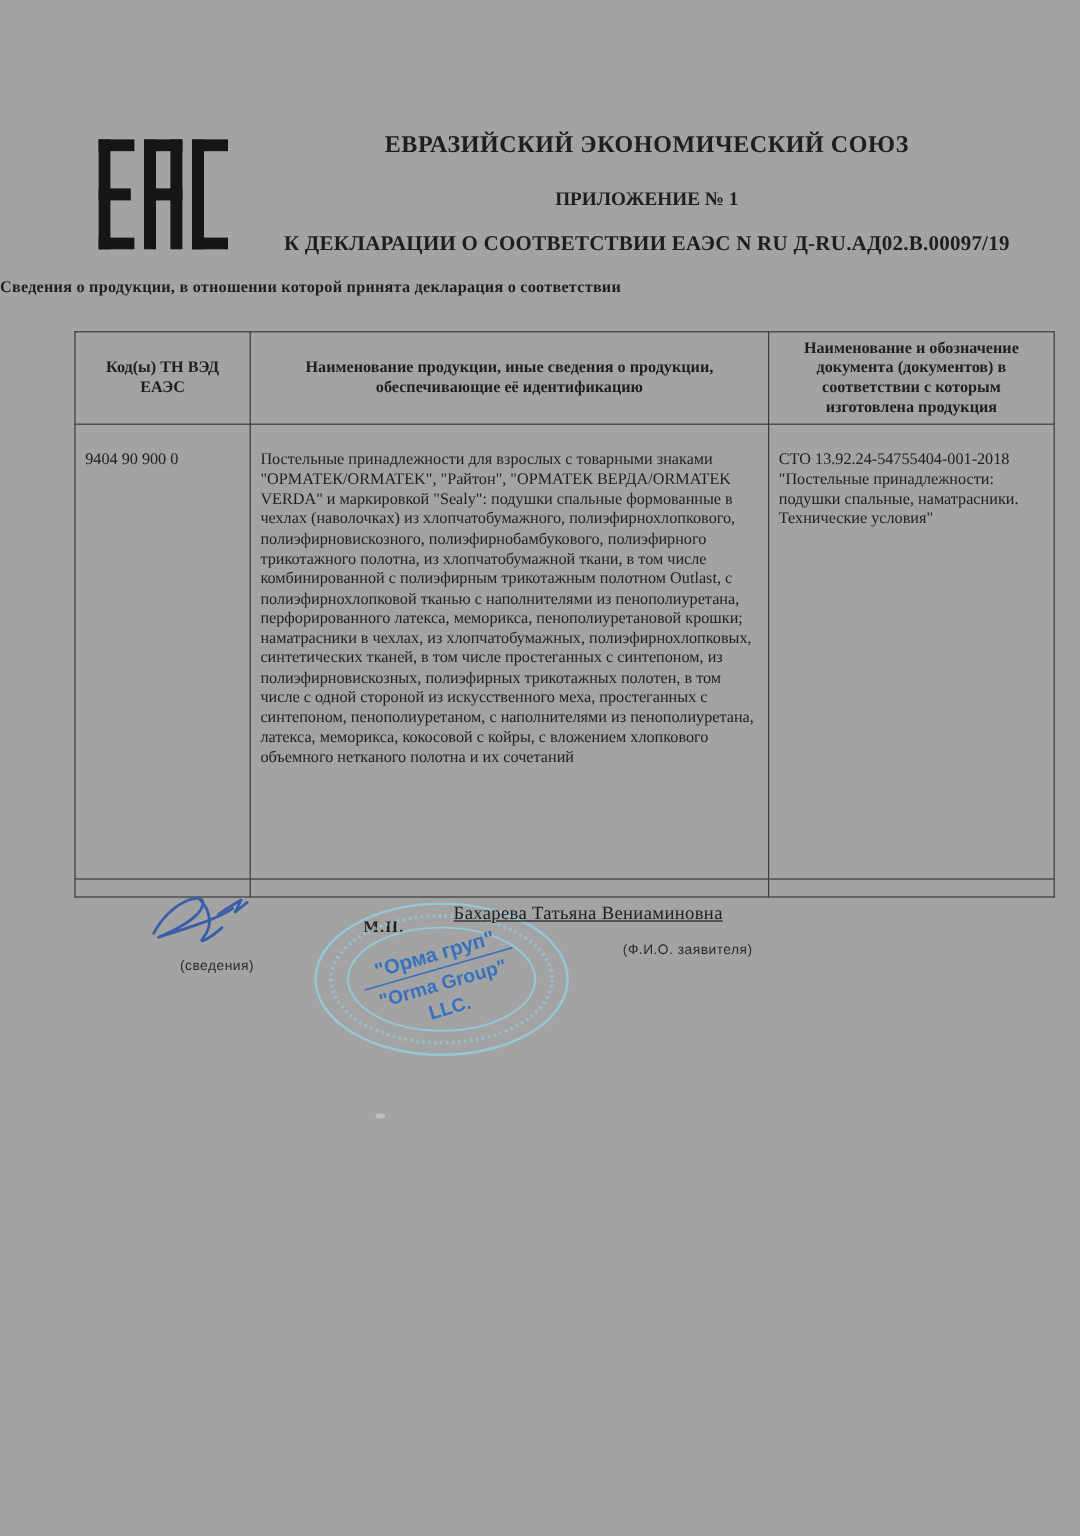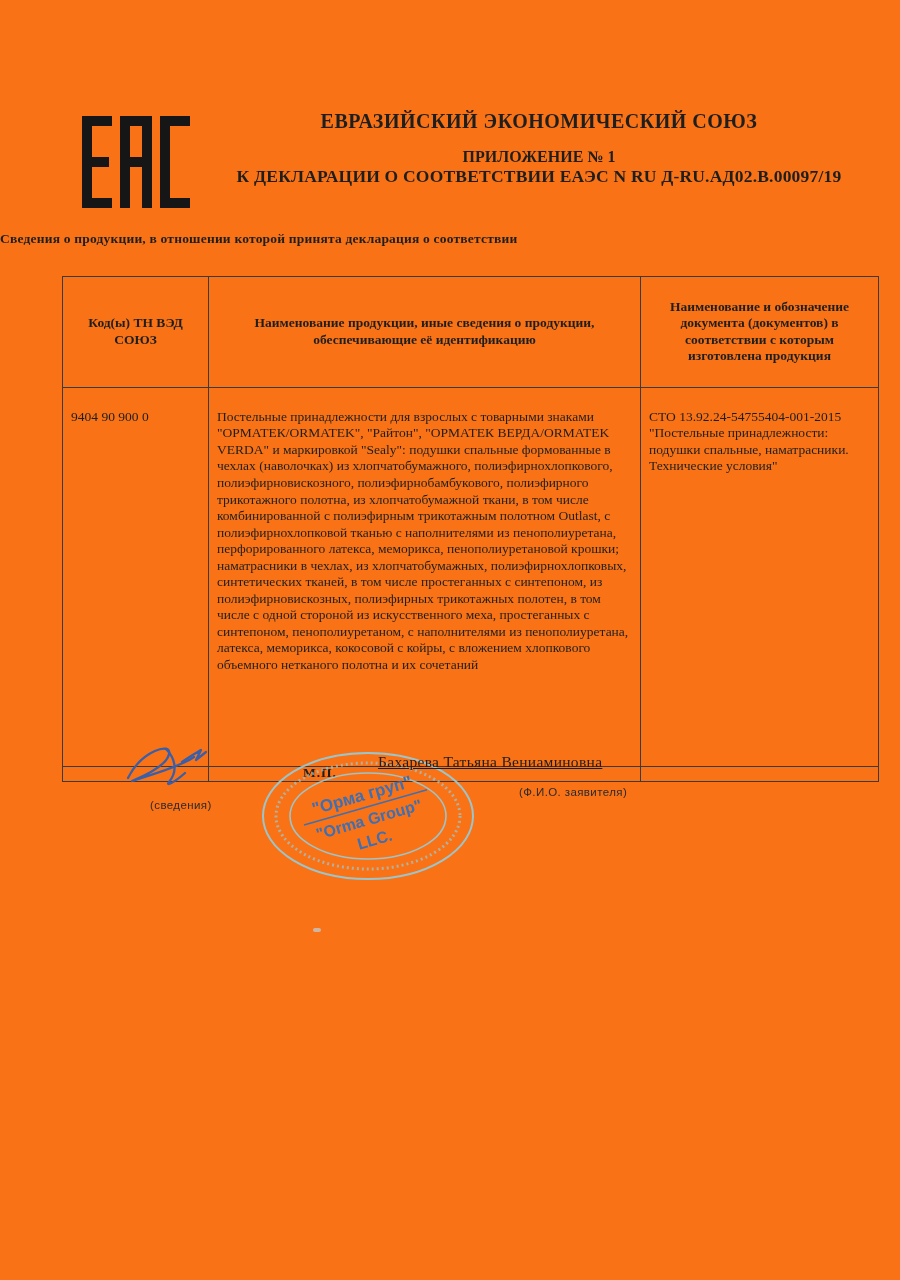--- a/index.html
+++ b/index.html
@@ -8,44 +8,44 @@
     --stamp-ring:#93ccdc;
     --stamp-text:#2e6fc0;
     --sig:#3a5fa8;
     --logo:#161616;
   }
   html,body{margin:0;padding:0;}
   body{
     width:900px;height:1280px;background:#ffffff;
     font-family:"Liberation Serif", serif;color:var(--ink);
   }
-  .page{position:relative;width:900px;height:1280px;background:#f97316;overflow:hidden;}
+  .page{position:relative;width:900px;height:1280px;background:#a3a3a3;overflow:hidden;}
 
   
   .header-row{position:absolute;top:110px;left:82px;right:20px;display:flex;}
   .eac-logo{flex:0 0 110px;width:110px;height:92px;margin-top:6px;}
   .titles{flex:1;text-align:center;padding-left:6px;}
   .title-main{font-size:20px;font-weight:bold;letter-spacing:.5px;}
-  .title-appendix{font-size:16px;font-weight:bold;margin-top:15px;}
-  .title-decl{font-size:17.5px;font-weight:bold;margin-top:0;letter-spacing:.2px;}
+  .title-appendix{font-size:16px;font-weight:bold;margin-top:25px;}
+  .title-decl{font-size:17.5px;font-weight:bold;margin-top:16px;letter-spacing:.2px;}
 
   .section-title{
     position:absolute;top:231px;left:0;width:100%;
     font-size:13.5px;font-weight:bold;letter-spacing:.2px;
   }
 
   
   table.products{
     position:absolute;top:276px;left:62px;width:816px;
     border-collapse:collapse;table-layout:fixed;
   }
   .products th,.products td{border:1.6px solid var(--border);}
   .products th{
     font-size:13.5px;font-weight:bold;text-align:center;vertical-align:middle;
-    padding:22px 6px;height:58px;line-height:1.22;
+    padding:5px 6px;height:58px;line-height:1.22;
   }
   .products td{
     font-size:13.5px;vertical-align:top;padding:21px 8px 5px 8px;line-height:1.225;
   }
   .col-code{width:146px;}
   .col-desc{width:432px;}
   .col-doc{width:238px;}
   .row-main td{height:352px;}
   .row-empty td{height:14px;padding:0;}
   .desc-cell{white-space:pre-line;margin-left:24px;}
@@ -95,31 +95,31 @@
   <div class="section-title">Сведения о продукции, в отношении которой принята декларация о соответствии</div>
 
   <table class="products">
     <colgroup>
       <col class="col-code">
         <col class="col-desc">
         <col class="col-doc">
     </colgroup>
     <thead>
       <tr>
-        <th>Код(ы) ТН ВЭД СОЮЗ</th>
+        <th>Код(ы) ТН ВЭД ЕАЭС</th>
         <th>Наименование продукции, иные сведения о продукции, обеспечивающие её идентификацию</th>
         <th>Наименование и обозначение документа (документов) в соответствии с которым изготовлена продукция</th>
       </tr>
     </thead>
     <tbody>
       <tr class="row-main">
         <td>9404 90 900 0</td>
         <td class="desc-cell">Постельные принадлежности для взрослых с товарными знаками "ОРМАТЕК/ORMATEK", "Райтон", "ОРМАТЕК ВЕРДА/ORMATEK VERDA" и маркировкой "Sealy": подушки спальные формованные в чехлах (наволочках) из хлопчатобумажного, полиэфирнохлопкового, полиэфирновискозного, полиэфирнобамбукового, полиэфирного трикотажного полотна, из хлопчатобумажной ткани, в том числе комбинированной с полиэфирным трикотажным полотном Outlast, с полиэфирнохлопковой тканью с наполнителями из пенополиуретана, перфорированного латекса, меморикса, пенополиуретановой крошки;
 наматрасники в чехлах, из хлопчатобумажных, полиэфирнохлопковых, синтетических тканей, в том числе простеганных с синтепоном, из полиэфирновискозных, полиэфирных трикотажных полотен, в том числе с одной стороной из искусственного меха, простеганных с синтепоном, пенополиуретаном, с наполнителями из пенополиуретана, латекса, меморикса, кокосовой с койры, с вложением хлопкового объемного нетканого полотна и их сочетаний</td>
-        <td>СТО 13.92.24-54755404-001-2015 "Постельные принадлежности: подушки спальные, наматрасники. Технические условия"</td>
+        <td>СТО 13.92.24-54755404-001-2018 "Постельные принадлежности: подушки спальные, наматрасники. Технические условия"</td>
       </tr>
       <tr class="row-empty">
         <td></td>
         <td></td>
         <td></td>
       </tr>
     </tbody>
   </table>
 
   <svg class="signature-svg" viewBox="0 0 108 56" aria-hidden="true">

